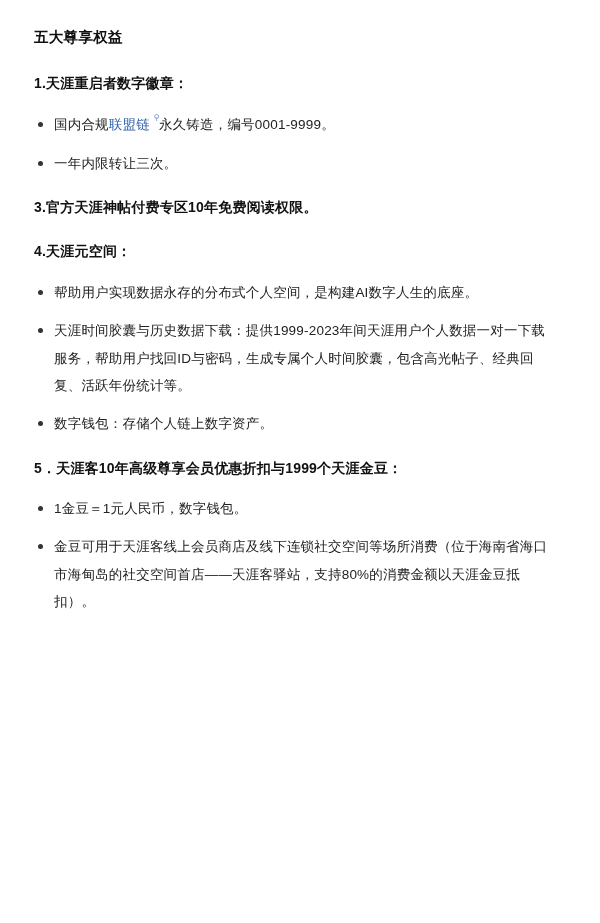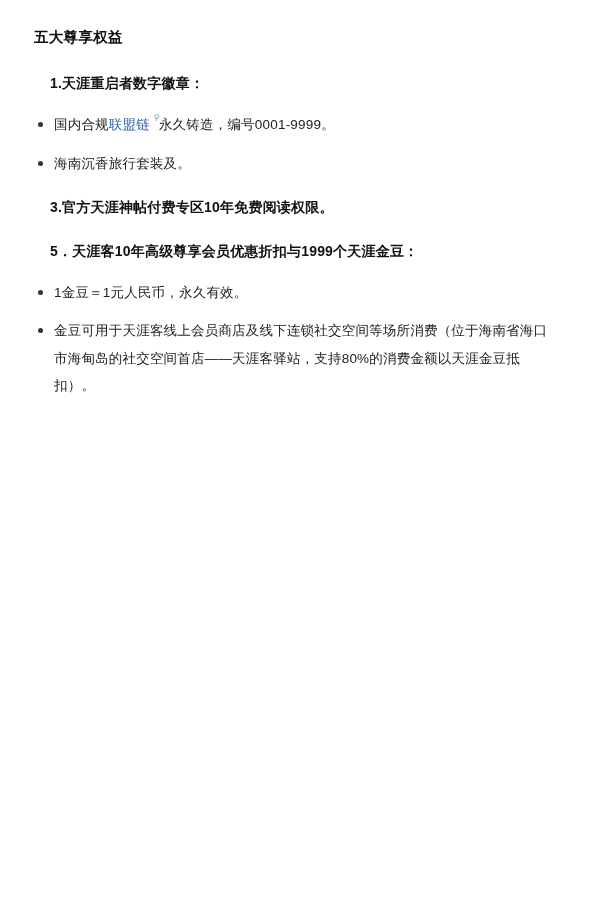--- a/index.html
+++ b/index.html
@@ -26,21 +26,21 @@
     line-height: 1.6;
     letter-spacing: 0.3px;
     margin: 0 0 22px 0;
     color: #111111;
   }
   .heading {
     font-size: 14px;
     font-weight: bold;
     line-height: 1.85;
     letter-spacing: 0.2px;
-    margin: 0 0 14px 16px;
+    margin: 0 0 14px 0;
     color: #111111;
   }
   .heading .normal {
     font-weight: normal;
   }
   ul.bullets {
     list-style: none;
     margin: 0 0 14px 0;
     padding: 0;
   }
@@ -89,31 +89,39 @@
 <body>
 
 <div class="page">
 
   <div class="doc-title">五大尊享权益</div>
 
   <div class="block">
     <div class="heading">1.天涯重启者数字徽章：</div>
     <ul class="bullets">
       <li><span>国内合规</span><a class="link" href="#"><span>联盟链</span><span class="srch">⚲</span></a><span>永久铸造，编号0001-9999。</span></li>
-      <li>海南沉香旅行套装及。</li>
+      <li>一年内限转让三次。</li>
     </ul>
   </div>
 
 
   <div class="block">
     <div class="heading">3.官方天涯神帖付费专区10年免费阅读权限。</div>
   </div>
 
+  <div class="block">
+    <div class="heading">4.天涯元空间：</div>
+    <ul class="bullets">
+      <li>帮助用户实现数据永存的分布式个人空间，是构建AI数字人生的底座。</li>
+      <li>天涯时间胶囊与历史数据下载：提供1999-2023年间天涯用户个人数据一对一下载服务，帮助用户找回ID与密码，生成专属个人时间胶囊，包含高光帖子、经典回复、活跃年份统计等。</li>
+      <li>数字钱包：存储个人链上数字资产。</li>
+    </ul>
+  </div>
 
   <div class="block">
     <div class="heading">5．天涯客10年高级尊享会员优惠折扣与1999个天涯金豆：</div>
     <ul class="bullets">
-      <li>1金豆＝1元人民币，永久有效。</li>
+      <li>1金豆＝1元人民币，数字钱包。</li>
       <li>金豆可用于天涯客线上会员商店及线下连锁社交空间等场所消费（位于海南省海口市海甸岛的社交空间首店——天涯客驿站，支持80%的消费金额以天涯金豆抵扣）。</li>
     </ul>
   </div>
 
 </div>
 
 </body></html>

